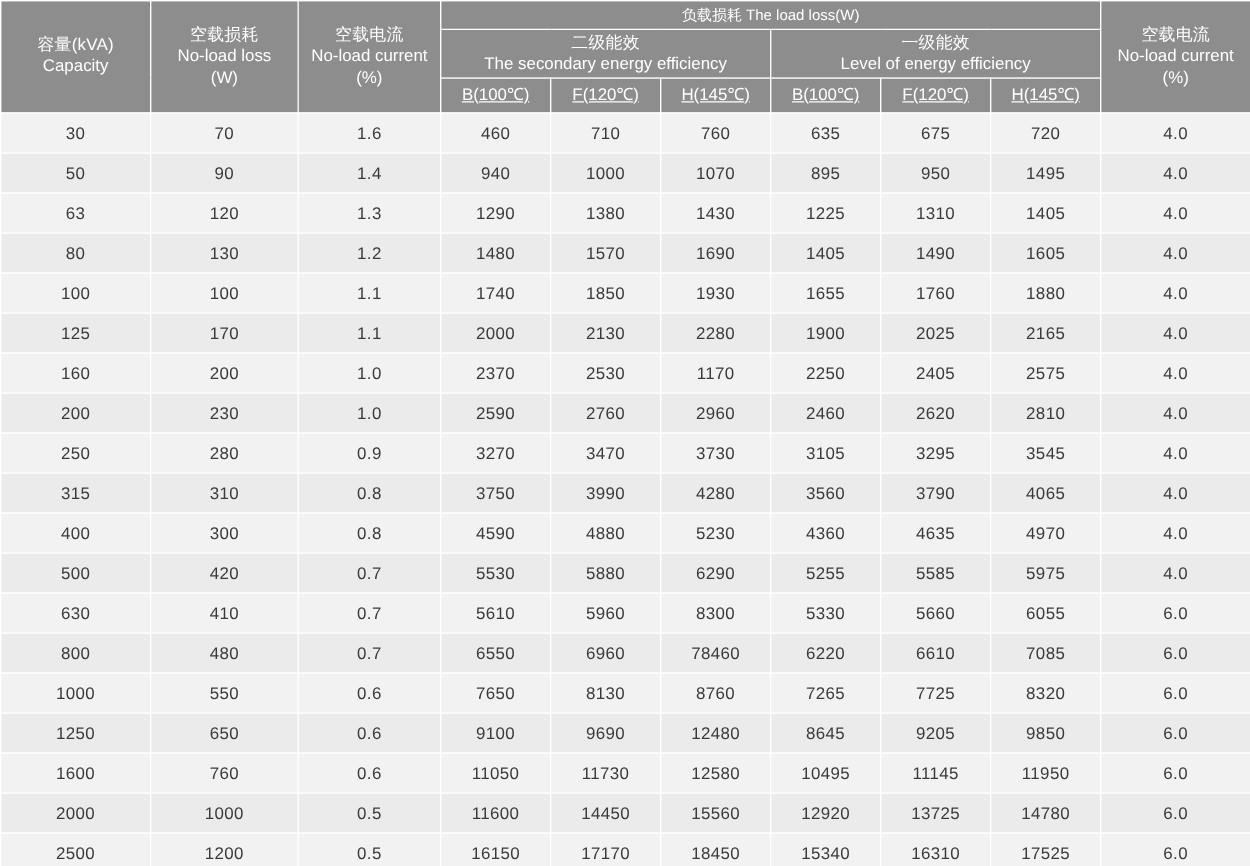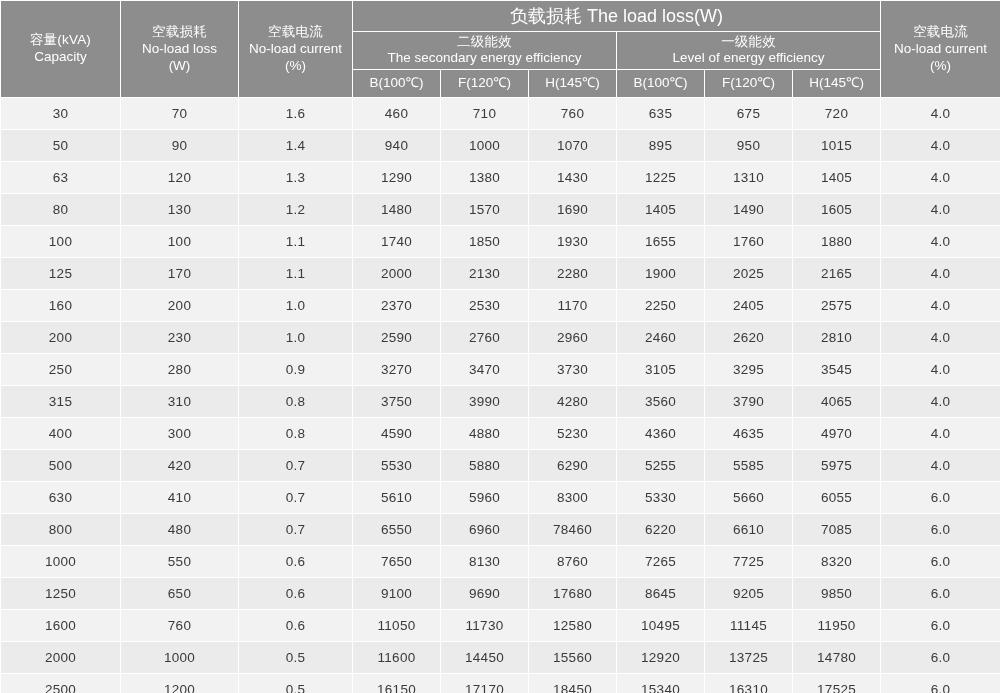--- a/index.html
+++ b/index.html
@@ -44,30 +44,31 @@
   thead th .cn {
     display: block;
     font-size: 13.5px;
     letter-spacing: 0.2px;
   }
   thead th .en {
     display: block;
     font-size: 13.5px;
   }
   thead th.group-title {
-    font-size: 18px;
+    font-size: 12px;
     padding: 4px 2px 3px 2px;
   }
   thead th.sub-title {
     font-size: 13.5px;
     padding: 2px 2px;
   }
   thead th.leaf {
     font-size: 13.5px;
     padding: 5px 2px;
+    text-decoration: underline;
   }
   tbody td {
     height: 31px;
     font-size: 13.5px;
     color: #3a3a3a;
     background: #f2f2f2;
     letter-spacing: 0.3px;
   }
   tbody tr:nth-child(even) td {
     background: #ebebeb;
@@ -157,21 +158,21 @@
         </tr>
         <tr>
           <td>50</td>
           <td>90</td>
           <td>1.4</td>
           <td>940</td>
           <td>1000</td>
           <td>1070</td>
           <td>895</td>
           <td>950</td>
-          <td>1015</td>
+          <td>1495</td>
           <td>4.0</td>
         </tr>
         <tr>
           <td>63</td>
           <td>120</td>
           <td>1.3</td>
           <td>1290</td>
           <td>1380</td>
           <td>1430</td>
           <td>1225</td>
@@ -322,21 +323,21 @@
           <td>7725</td>
           <td>8320</td>
           <td>6.0</td>
         </tr>
         <tr>
           <td>1250</td>
           <td>650</td>
           <td>0.6</td>
           <td>9100</td>
           <td>9690</td>
-          <td>17680</td>
+          <td>12480</td>
           <td>8645</td>
           <td>9205</td>
           <td>9850</td>
           <td>6.0</td>
         </tr>
         <tr>
           <td>1600</td>
           <td>760</td>
           <td>0.6</td>
           <td>11050</td>

